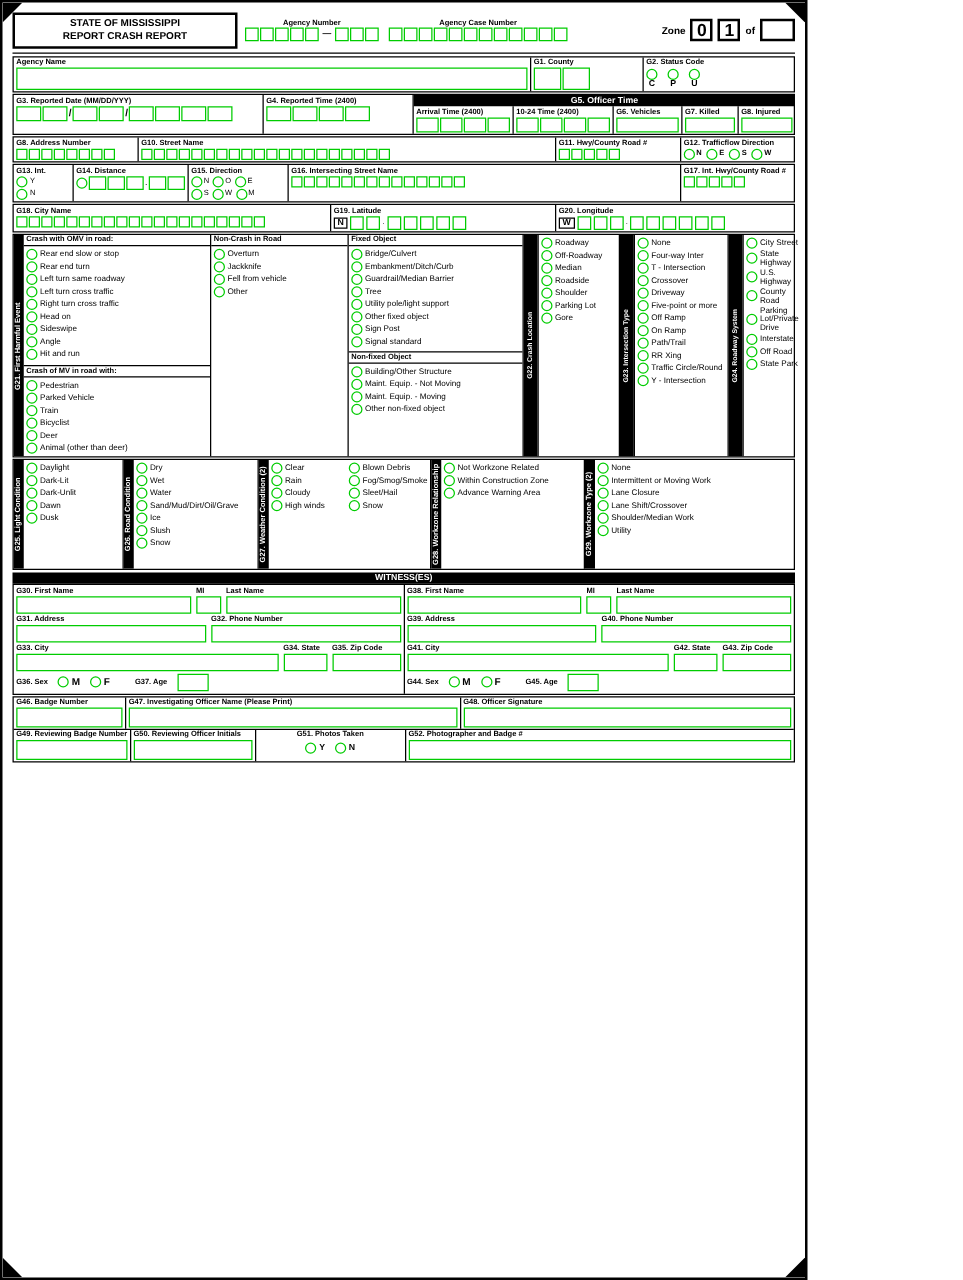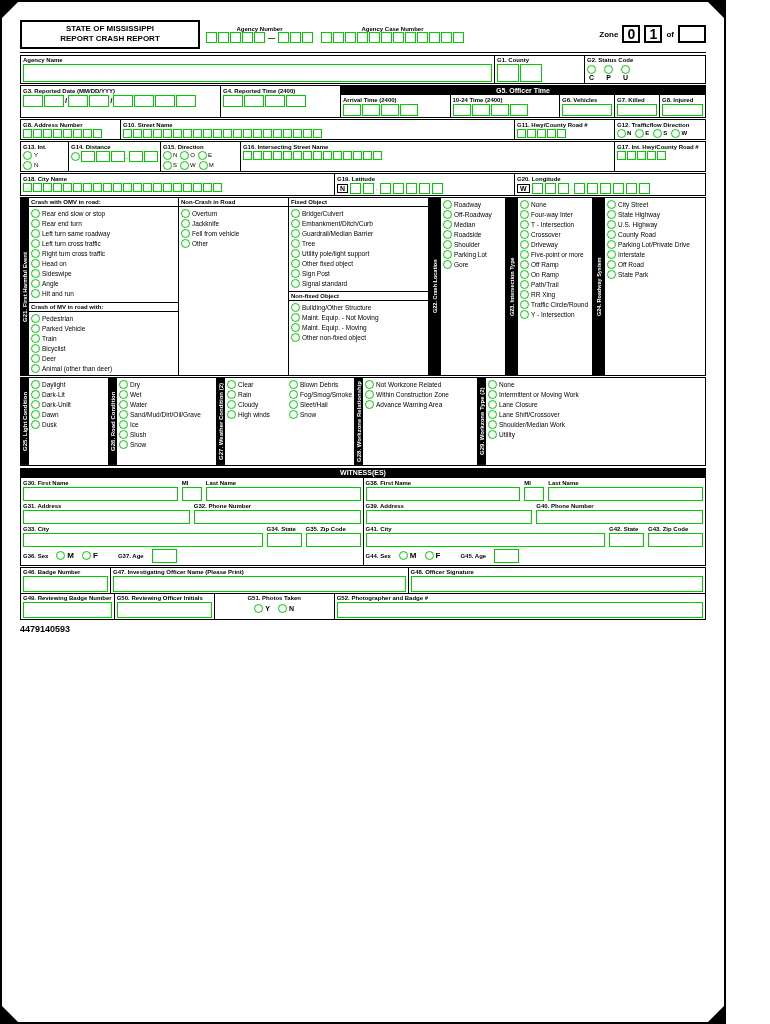--- a/index.html
+++ b/index.html
@@ -5,23 +5,23 @@
     * { box-sizing: border-box; margin: 0; padding: 0; }
     body {
       font-family: Arial, Helvetica, sans-serif;
       font-size: 7px;
       background: #fff;
       color: #000;
       width: 770px;
       min-height: 1024px;
     }
     .page {
-      width: 726px;
+      width: 646px;
       min-height: 1024px;
-      padding: 18px;
+      padding: 8px;
       border: 2px solid #000;
       position: relative;
     }
     
     .corner {
       position: absolute;
       width: 16px;
       height: 16px;
       background: #000;
     }
@@ -1132,14 +1132,13 @@
           </div>
         </div>
       </div>
       <div style="flex:1;padding:1px 2px;">
         <div class="field-label">G52. Photographer and Badge #</div>
         <div style="height:16px;border:1px solid #00cc00;margin-top:1px;"></div>
       </div>
     </div>
   </div>
 
-  <div class="barcode-area">4479140593</div>
 </div>
 
 </body></html>

